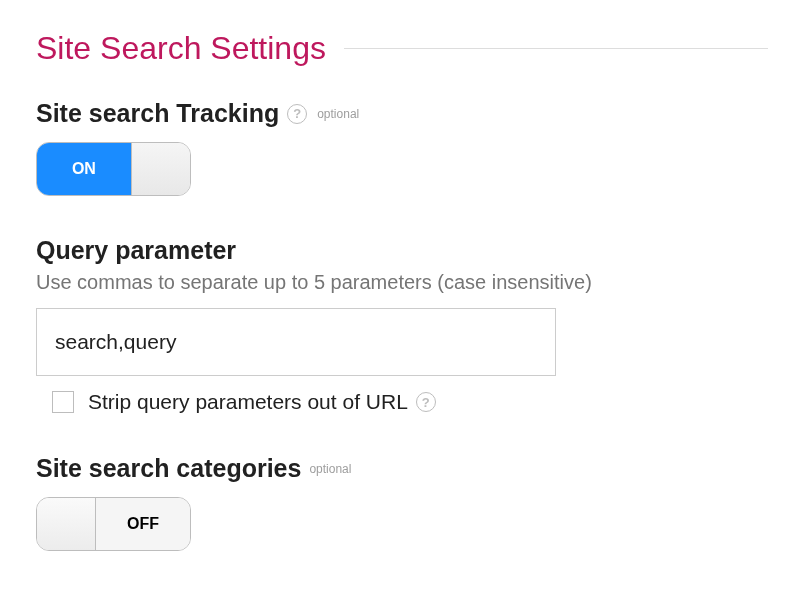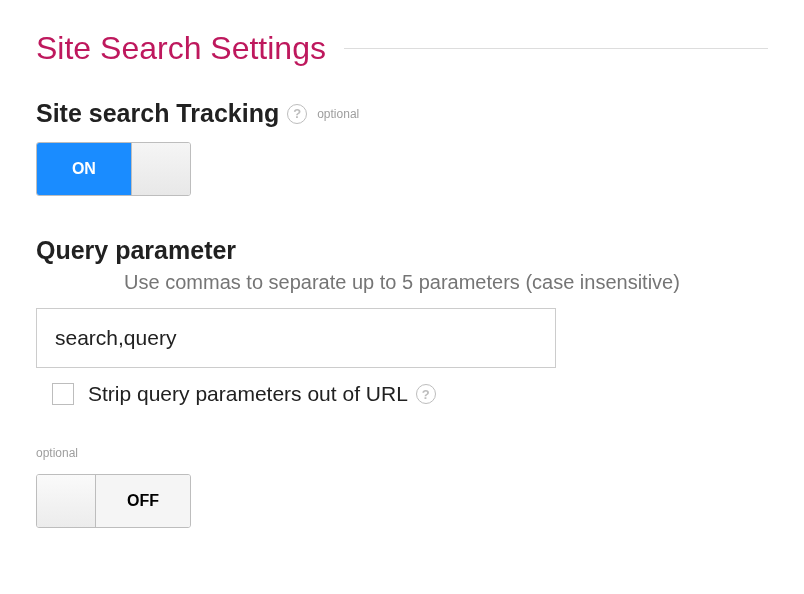--- a/index.html
+++ b/index.html
@@ -62,21 +62,21 @@
     .optional-text {
       font-size: 12px;
       color: #9e9e9e;
       font-weight: 400;
     }
     .toggle {
       display: inline-flex;
       width: 155px;
       height: 54px;
       border: 1px solid #bdbdbd;
-      border-radius: 3px;
+      border-radius: 13px;
       overflow: hidden;
       cursor: pointer;
       user-select: none;
       text-align: right;
     }
     .toggle-half {
       display: flex;
       align-items: center;
       justify-content: center;
       font-size: 16px;
@@ -100,25 +100,24 @@
     .toggle-off .toggle-active {
       background: #f5f5f5;
       color: #000000;
       width: 95px;
     }
     .field-help-text {
       font-size: 20px;
       color: #757575;
       margin-top: 6px;
       margin-bottom: 14px;
-      text-align: center;
     }
     .text-input {
       width: 520px;
-      height: 60px;
+      height: 68px;
       border: 1px solid #ccc;
       padding: 0 18px;
       font-size: 21px;
       color: #212121;
       outline: none;
     }
     .checkbox-row {
       display: flex;
       align-items: center;
       margin-top: 14px;
@@ -166,19 +165,20 @@
   <input type="text" class="text-input" value="search,query" style="">
   <div class="checkbox-row">
     <div class="checkbox"></div>
     <span class="checkbox-label">Strip query parameters out of URL</span>
     <span class="help-icon">?</span>
   </div>
 </div>
 
 <div class="field-group">
   <div class="field-label-row">
+    <span class="field-label">Site search categories</span>
     <span class="optional-text">optional</span>
   </div>
   <div class="toggle toggle-off">
     <div class="toggle-half toggle-inactive"></div>
     <div class="toggle-half toggle-active">OFF</div>
   </div>
 </div>
 
 </body></html>

